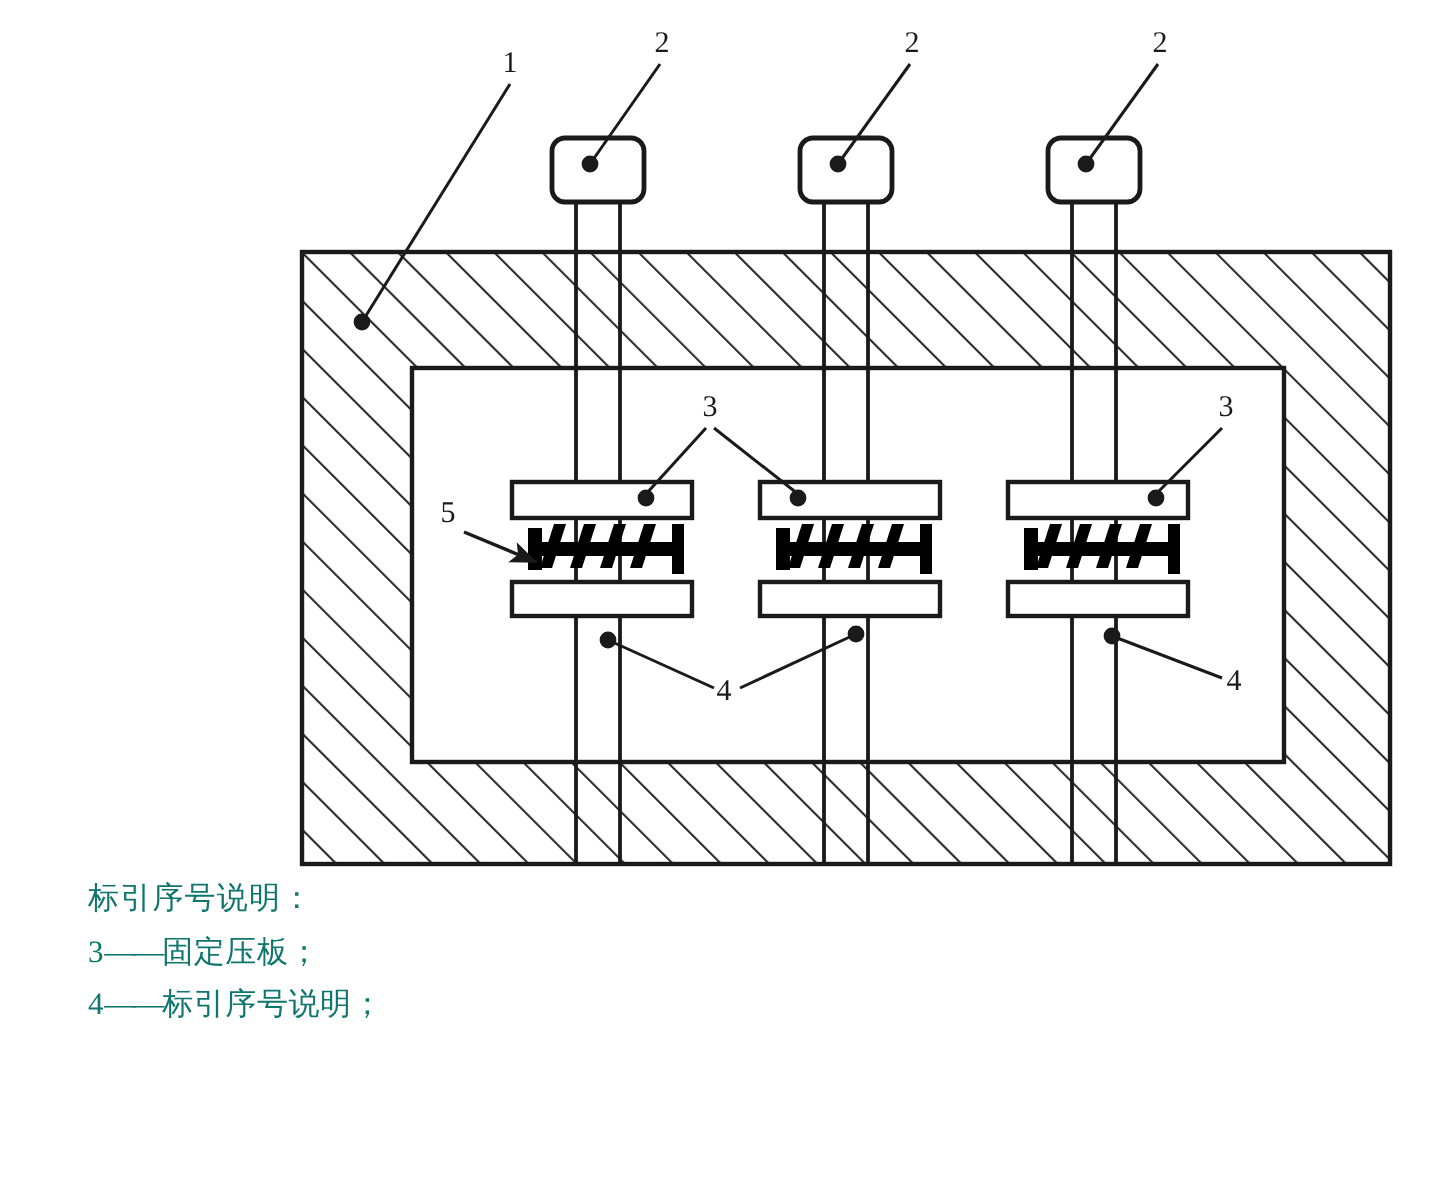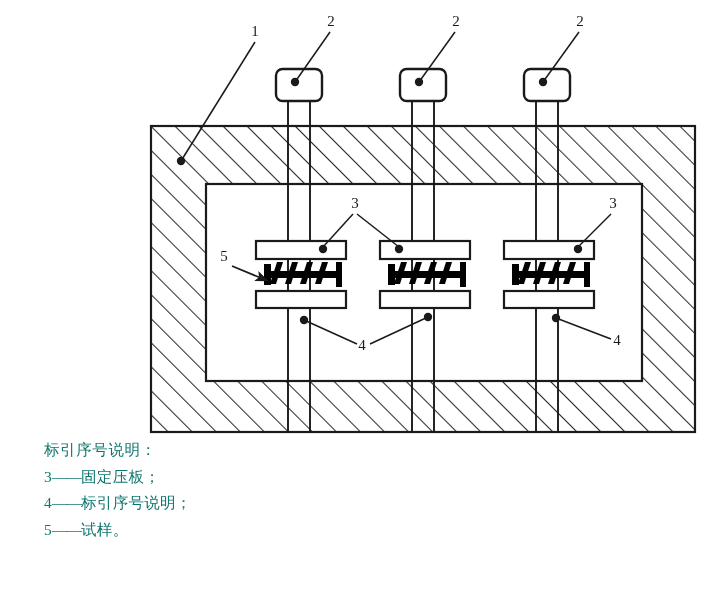--- a/index.html
+++ b/index.html
@@ -210,16 +210,13 @@
 </div>
 
 <div id="legend">
   <div class="legend-title">标引序号说明：</div>
   <div class="legend-row">
     <span class="legend-num">3</span><span class="legend-dash">——</span><span>固定压板；</span>
   </div>
   <div class="legend-row">
     <span class="legend-num">4</span><span class="legend-dash">——</span><span>标引序号说明；</span>
   </div>
-  <div class="legend-row">
-    <span class="legend-num">5</span><span class="legend-dash">——</span><span>试样。</span>
-  </div>
 </div>
 
 </body></html>

